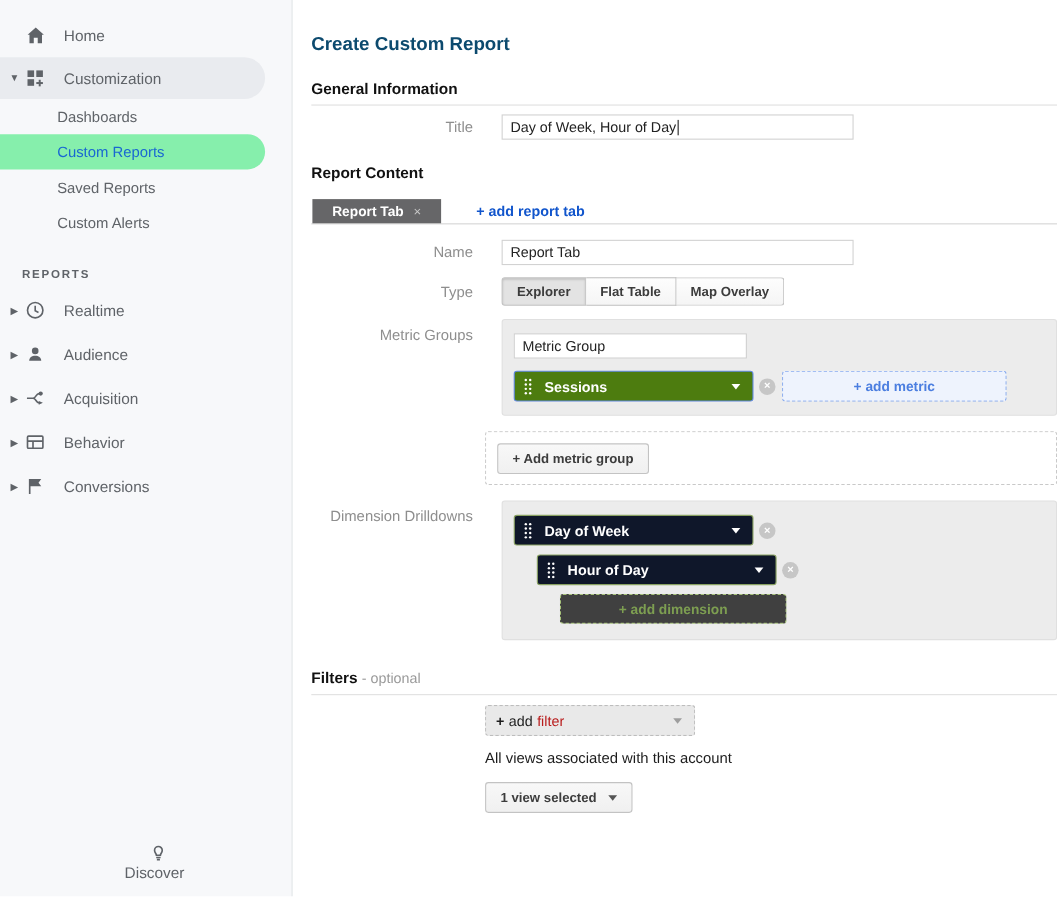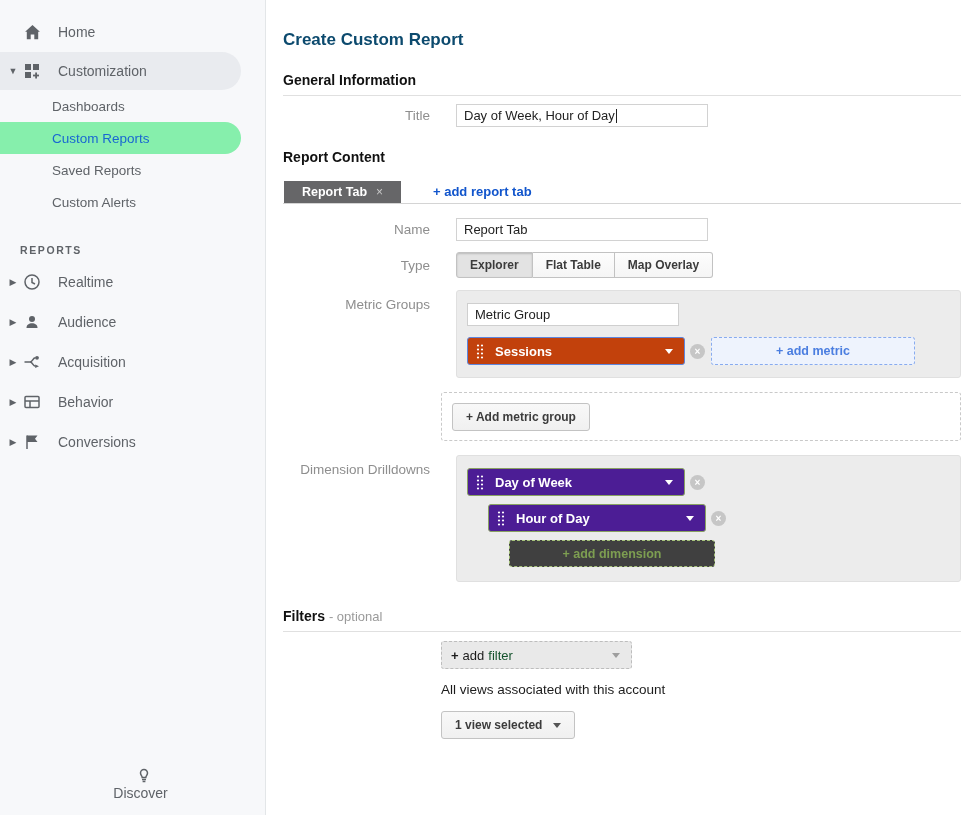--- a/index.html
+++ b/index.html
@@ -41,21 +41,21 @@
   }
   .section-heading .optional { font-weight:normal; color:#9a9a9a; font-size:13px; }
   .gi-heading { margin-top:22px; }
 
   .form-row { display:flex; align-items:center; margin-top:12px; }
   .form-row.top { align-items:flex-start; }
   .row-label { width:147px; min-width:147px; text-align:right; margin-right:26px; color:#8e8e8e; font-size:13.5px; }
   .top .row-label { margin-top:7px; }
 
   .text-input {
-    width:252px; height:23px; border:1px solid #d2d2d2; background:#fff;
+    width:320px; height:23px; border:1px solid #d2d2d2; background:#fff;
     font-family:"Liberation Sans",sans-serif; font-size:13px; color:#222;
     padding:0 7px; display:flex; align-items:center;
   }
   input.text-input { display:inline-block; }
   .text-caret { display:inline-block; width:1px; height:14px; background:#222; margin-left:1px; }
 
   
   .tab-strip { margin-top:17px; border-bottom:1px solid #d4d4d4; display:flex; align-items:flex-end; height:22px; }
   .report-tab {
     background:#666668; color:#fff; height:22px; width:117px;
@@ -81,22 +81,22 @@
   .panel {
     flex:1; background:#ececec; border:1px solid #e0e0e0; border-radius:3px;
     padding:12px 0 12px 10px;
   }
   .group-name-input { width:212px; height:23px; border:1px solid #cfcfcf; font-family:"Liberation Sans",sans-serif; font-size:13px; padding:0 7px; color:#222; }
   .pill-row { display:flex; align-items:center; }
   .pill {
     width:218px; height:28px; border-radius:3px; display:flex; align-items:center;
     cursor:pointer;
   }
-  .pill-blue { background:#c2410c; border:1px solid #5f86dd; }
-  .pill-green { background:#4c1d95; border:1px solid #89a162; }
+  .pill-blue { background:#4d7c0f; border:1px solid #5f86dd; }
+  .pill-green { background:#0f172a; border:1px solid #89a162; }
   .pill-handle { width:24px; display:flex; justify-content:center; align-items:center; cursor:grab; }
   .pill-label { flex:1; color:#fff; font-weight:bold; font-size:13px; padding-left:3px; }
   .pill-caret { width:0; height:0; border:4px solid transparent; border-top:5px solid #fff; margin:5px 11px 0 0; }
   .remove-btn {
     width:15px; height:15px; border-radius:50%; background:#c6c6c6; color:#fff;
     font-size:10px; line-height:15px; text-align:center; margin-left:5px; cursor:pointer;
     font-weight:bold;
   }
   .add-metric-btn {
     width:204px; height:28px; margin-left:6px; border-radius:3px;
@@ -122,21 +122,21 @@
   }
 
   
   .filters-heading { margin-top:26px; }
   .add-filter-btn {
     margin:9px 0 0 158px; width:191px; height:28px;
     background:#e9e9e9; border:1px dashed #bdbdbd; border-radius:3px;
     display:flex; align-items:center; padding:0 9px; font-size:13px; color:#1c1c1c; cursor:pointer;
   }
   .add-filter-btn .plus { font-weight:bold; margin-right:4px; }
-  .add-filter-btn .keyword { color:#14532d; margin-left:4px; }
+  .add-filter-btn .keyword { color:#b91c1c; margin-left:4px; }
   .gray-caret { width:0; height:0; border:4px solid transparent; border-top:5px solid #9e9e9e; margin:5px 2px 0 auto; }
   .views-heading { margin-top:24px; }
   .views-desc { margin:13px 0 0 158px; font-size:13.5px; color:#1c1c1c; }
   .view-select { margin:14px 0 0 158px; gap:11px; }
   .dark-caret { width:0; height:0; border:4px solid transparent; border-top:5px solid #555; margin-top:5px; }
 </style>
 </head>
 <body>
 
 <div class="app">

